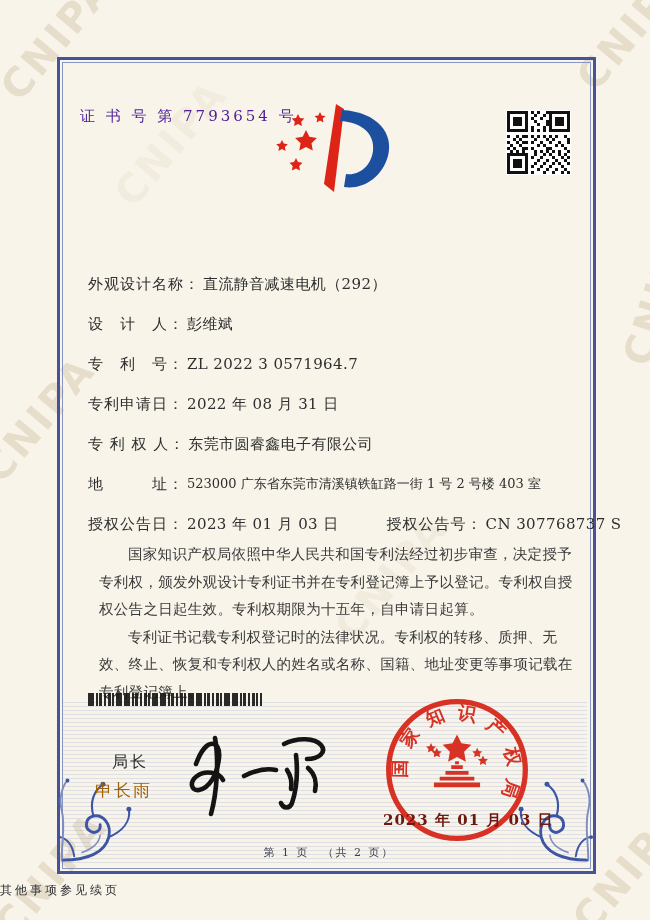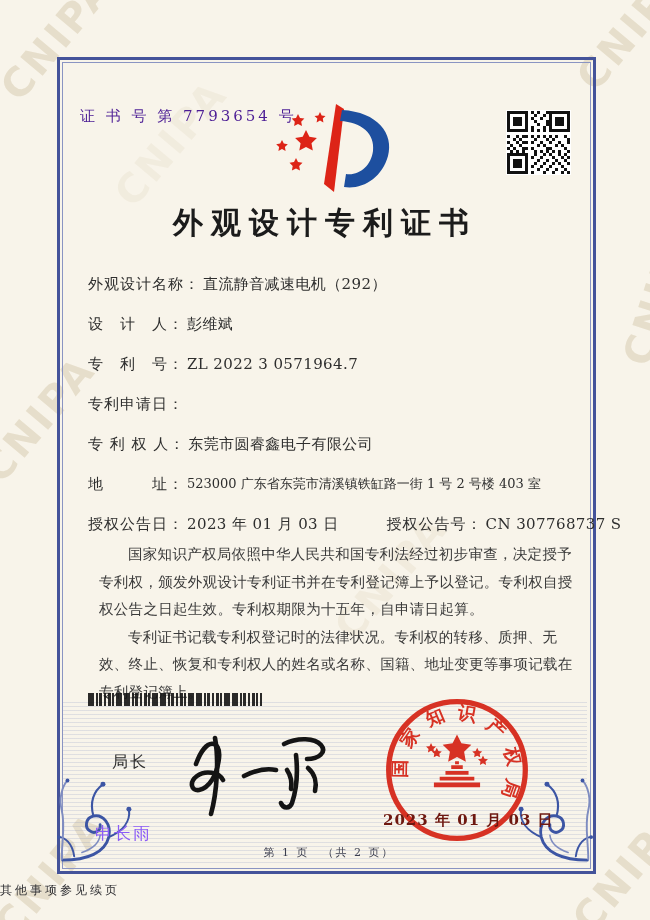--- a/index.html
+++ b/index.html
@@ -43,22 +43,22 @@
   .flourish.right{left:499px;top:766px;transform:scaleX(-1);}
 
   .barcode{position:absolute;left:88px;top:693px;width:174px;height:13px;opacity:.9;
       background-image:
         repeating-linear-gradient(90deg,#151515 0 2px,transparent 2px 4px),
         repeating-linear-gradient(90deg,#151515 0 3px,transparent 3px 9px);
       background-position:0 0,2px 0;}
 
   .signer-title{position:absolute;left:112px;top:752px;font-family:"DejaVu Sans",sans-serif;
       font-size:16px;color:#2b2b2b;letter-spacing:2px;}
-  .signer-name{position:absolute;left:95px;top:822px;font-family:"DejaVu Sans",sans-serif;
-      font-size:17px;color:#8b5cf6;letter-spacing:2px;}
+  .signer-name{position:absolute;left:95px;top:779px;font-family:"DejaVu Sans",sans-serif;
+      font-size:17px;color:#a16207;letter-spacing:2px;}
   .signature{position:absolute;left:168px;top:728px;width:175px;height:92px;}
 
   .seal{position:absolute;left:381px;top:694px;width:152px;height:152px;opacity:.95;}
   .seal-date{position:absolute;left:383px;top:811px;width:152px;text-align:center;
       font-size:15px;font-weight:600;color:#6e1810;letter-spacing:1px;white-space:pre;}
 
   .page-indicator{position:absolute;left:4px;top:845px;width:650px;text-align:center;
       font-size:11px;color:#3a3d4e;letter-spacing:2px;}
   .continuation{position:absolute;left:0;top:882px;width:650px;text-align:left;
       font-size:12px;color:#2f2f33;letter-spacing:3px;}
@@ -99,37 +99,37 @@
     <path fill="#111" fill-rule="evenodd" d="M0 0h7v7H0zM1 1v5h5V1zM14 0h7v7h-7zM15 1v5h5V1zM0 14h7v7H0zM1 15v5h5v-5z"></path>
     <path fill="#111" d="M2 2h3v3H2zM16 2h3v3h-3zM2 16h3v3H2z
       M8 6h1v1H8zM10 6h1v1h-1zM12 6h1v1h-1zM6 8h1v1H6zM6 10h1v1H6zM6 12h1v1H6z
       M8 0h1v1H8zM10 0h1v1h-1zM13 0h1v1h-1zM9 1h1v1H9zM12 1h1v1h-1zM8 2h1v1H8zM11 2h1v1h-1zM9 3h1v1H9zM13 3h1v1h-1zM10 4h1v1h-1zM13 4h1v1h-1zM8 5h1v1H8zM12 5h1v1h-1z
       M0 8h1v1H0zM3 8h1v1H3zM5 8h1v1H5zM2 9h1v1H2zM4 9h1v1H4zM0 10h1v1H0zM3 10h1v1H3zM5 10h1v1H5zM1 11h1v1H1zM4 11h1v1H4zM0 12h1v1H0zM2 12h1v1H2zM5 12h1v1H5zM1 13h1v1H1zM3 13h1v1H3zM5 13h1v1H5z
       M8 8h1v1H8zM10 8h1v1h-1zM12 8h1v1h-1zM9 9h1v1H9zM13 9h1v1h-1zM8 10h1v1H8zM11 10h1v1h-1zM10 11h1v1h-1zM12 11h1v1h-1zM8 12h1v1H8zM13 12h1v1h-1zM9 13h1v1H9zM11 13h1v1h-1zM13 13h1v1h-1z
       M14 8h1v1h-1zM16 8h1v1h-1zM19 8h1v1h-1zM15 9h1v1h-1zM20 9h1v1h-1zM14 10h1v1h-1zM17 10h1v1h-1zM20 10h1v1h-1zM16 11h1v1h-1zM18 11h1v1h-1zM14 12h1v1h-1zM19 12h1v1h-1zM15 13h1v1h-1zM17 13h1v1h-1zM20 13h1v1h-1z
       M9 14h1v1H9zM12 14h1v1h-1zM14 14h1v1h-1zM17 14h1v1h-1zM19 14h1v1h-1zM8 15h1v1H8zM11 15h1v1h-1zM15 15h1v1h-1zM18 15h1v1h-1zM20 15h1v1h-1zM10 16h1v1h-1zM13 16h1v1h-1zM16 16h1v1h-1zM19 16h1v1h-1zM9 17h1v1H9zM12 17h1v1h-1zM15 17h1v1h-1zM17 17h1v1h-1zM20 17h1v1h-1zM8 18h1v1H8zM11 18h1v1h-1zM14 18h1v1h-1zM18 18h1v1h-1zM10 19h1v1h-1zM13 19h1v1h-1zM16 19h1v1h-1zM19 19h1v1h-1zM8 20h1v1H8zM12 20h1v1h-1zM15 20h1v1h-1zM18 20h1v1h-1zM20 20h1v1h-1z"></path>
   </svg>
 
-  <div class="title">外观设计专利证书</div>
 
   <div class="fields">
     <div class="frow">
       <span class="flabel">外观设计名称：</span>
       <span class="fvalue">直流静音减速电机（292）</span>
     </div>
     <div class="frow">
       <span class="flabel">设　计　人：</span>
       <span class="fvalue">彭维斌</span>
     </div>
     <div class="frow">
       <span class="flabel">专　利　号：</span>
       <span class="fvalue">ZL 2022 3 0571964.7</span>
     </div>
     <div class="frow">
       <span class="flabel">专利申请日：</span>
+      <span class="fvalue">2022 年 08 月 31 日</span>
     </div>
     <div class="frow">
       <span class="flabel">专 利 权 人：</span>
       <span class="fvalue">东莞市圆睿鑫电子有限公司</span>
     </div>
     <div class="frow addr">
       <span class="flabel">地　　　址：</span>
       <span class="fvalue">523000 广东省东莞市清溪镇铁缸路一街 1 号 2 号楼 403 室</span>
     </div>
     <div class="frow">

